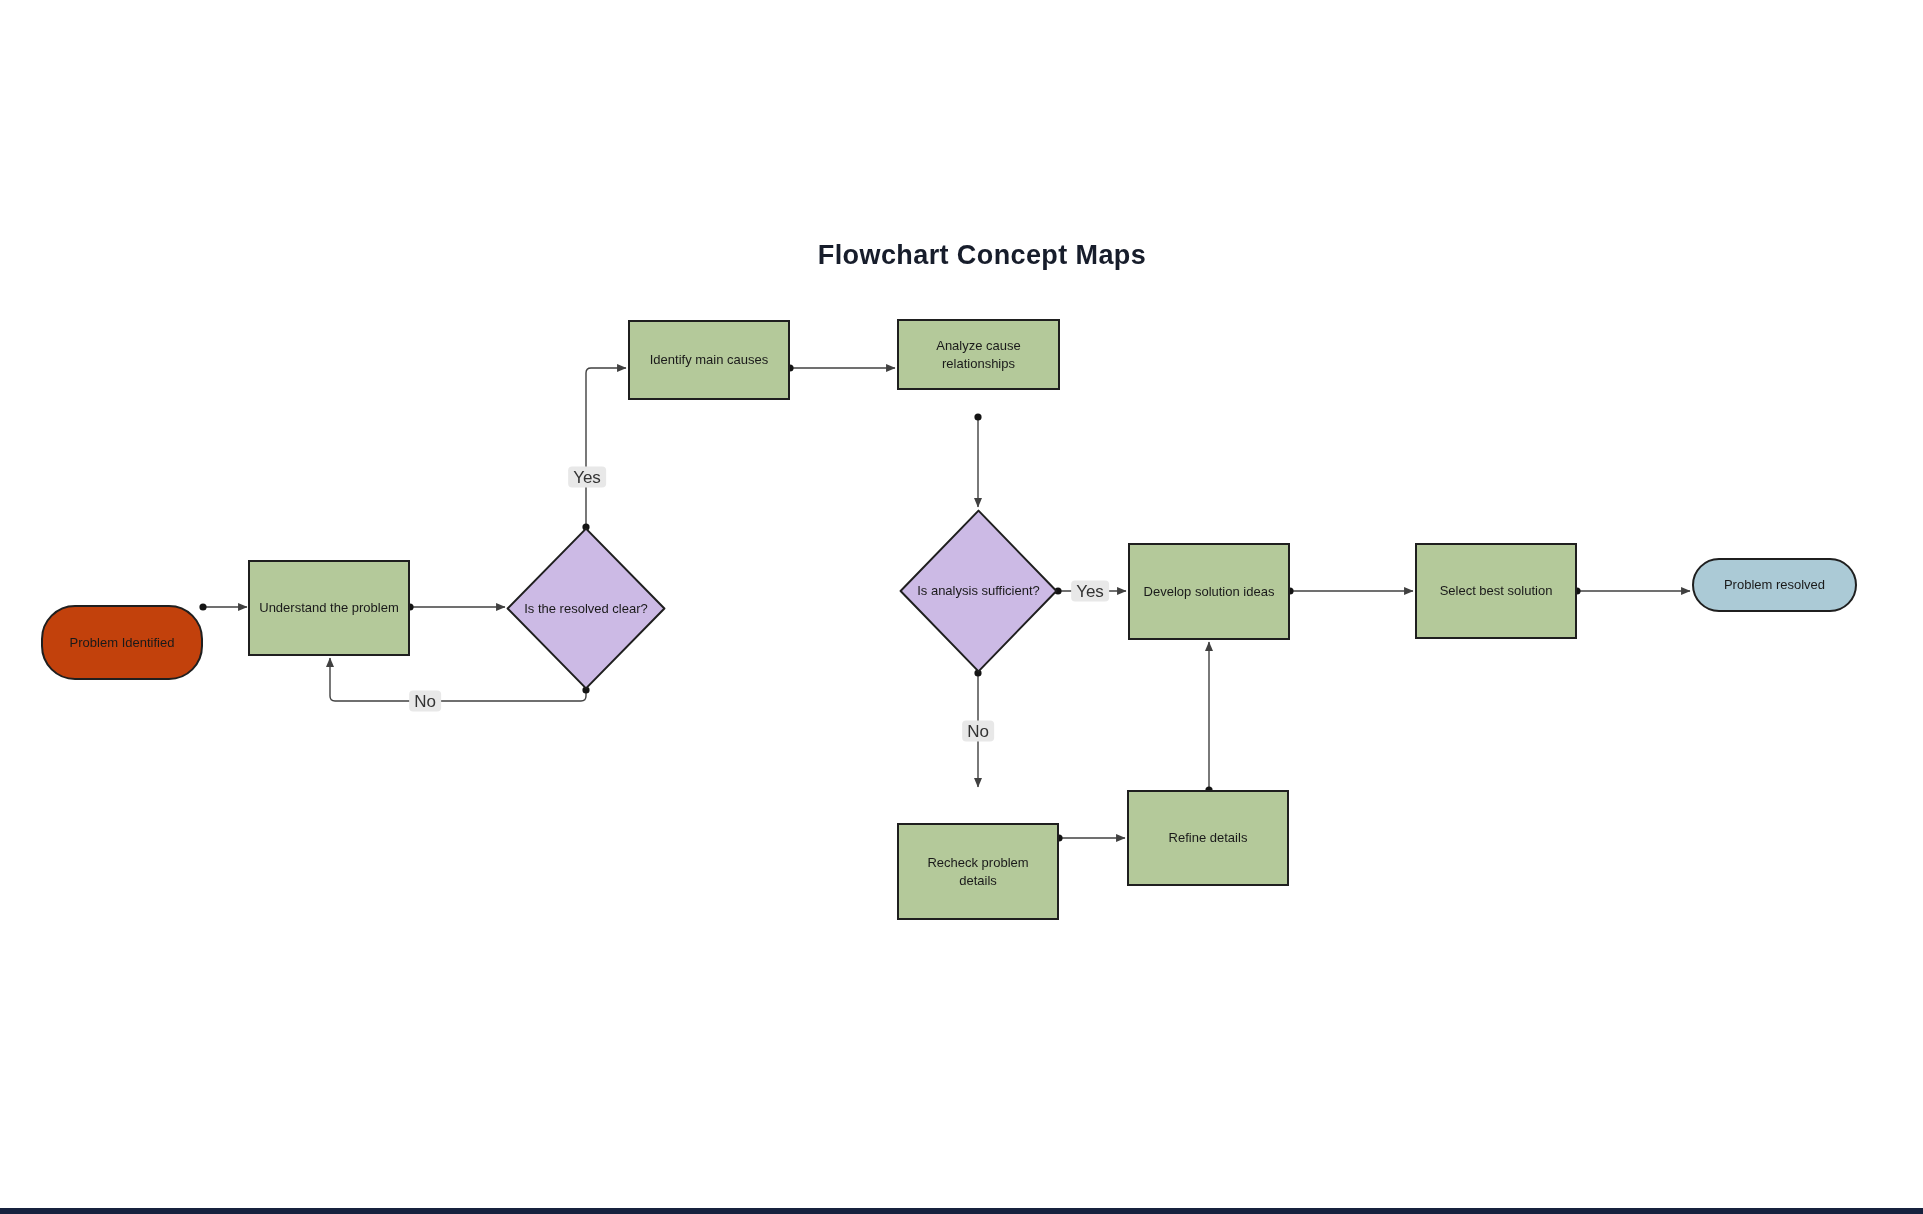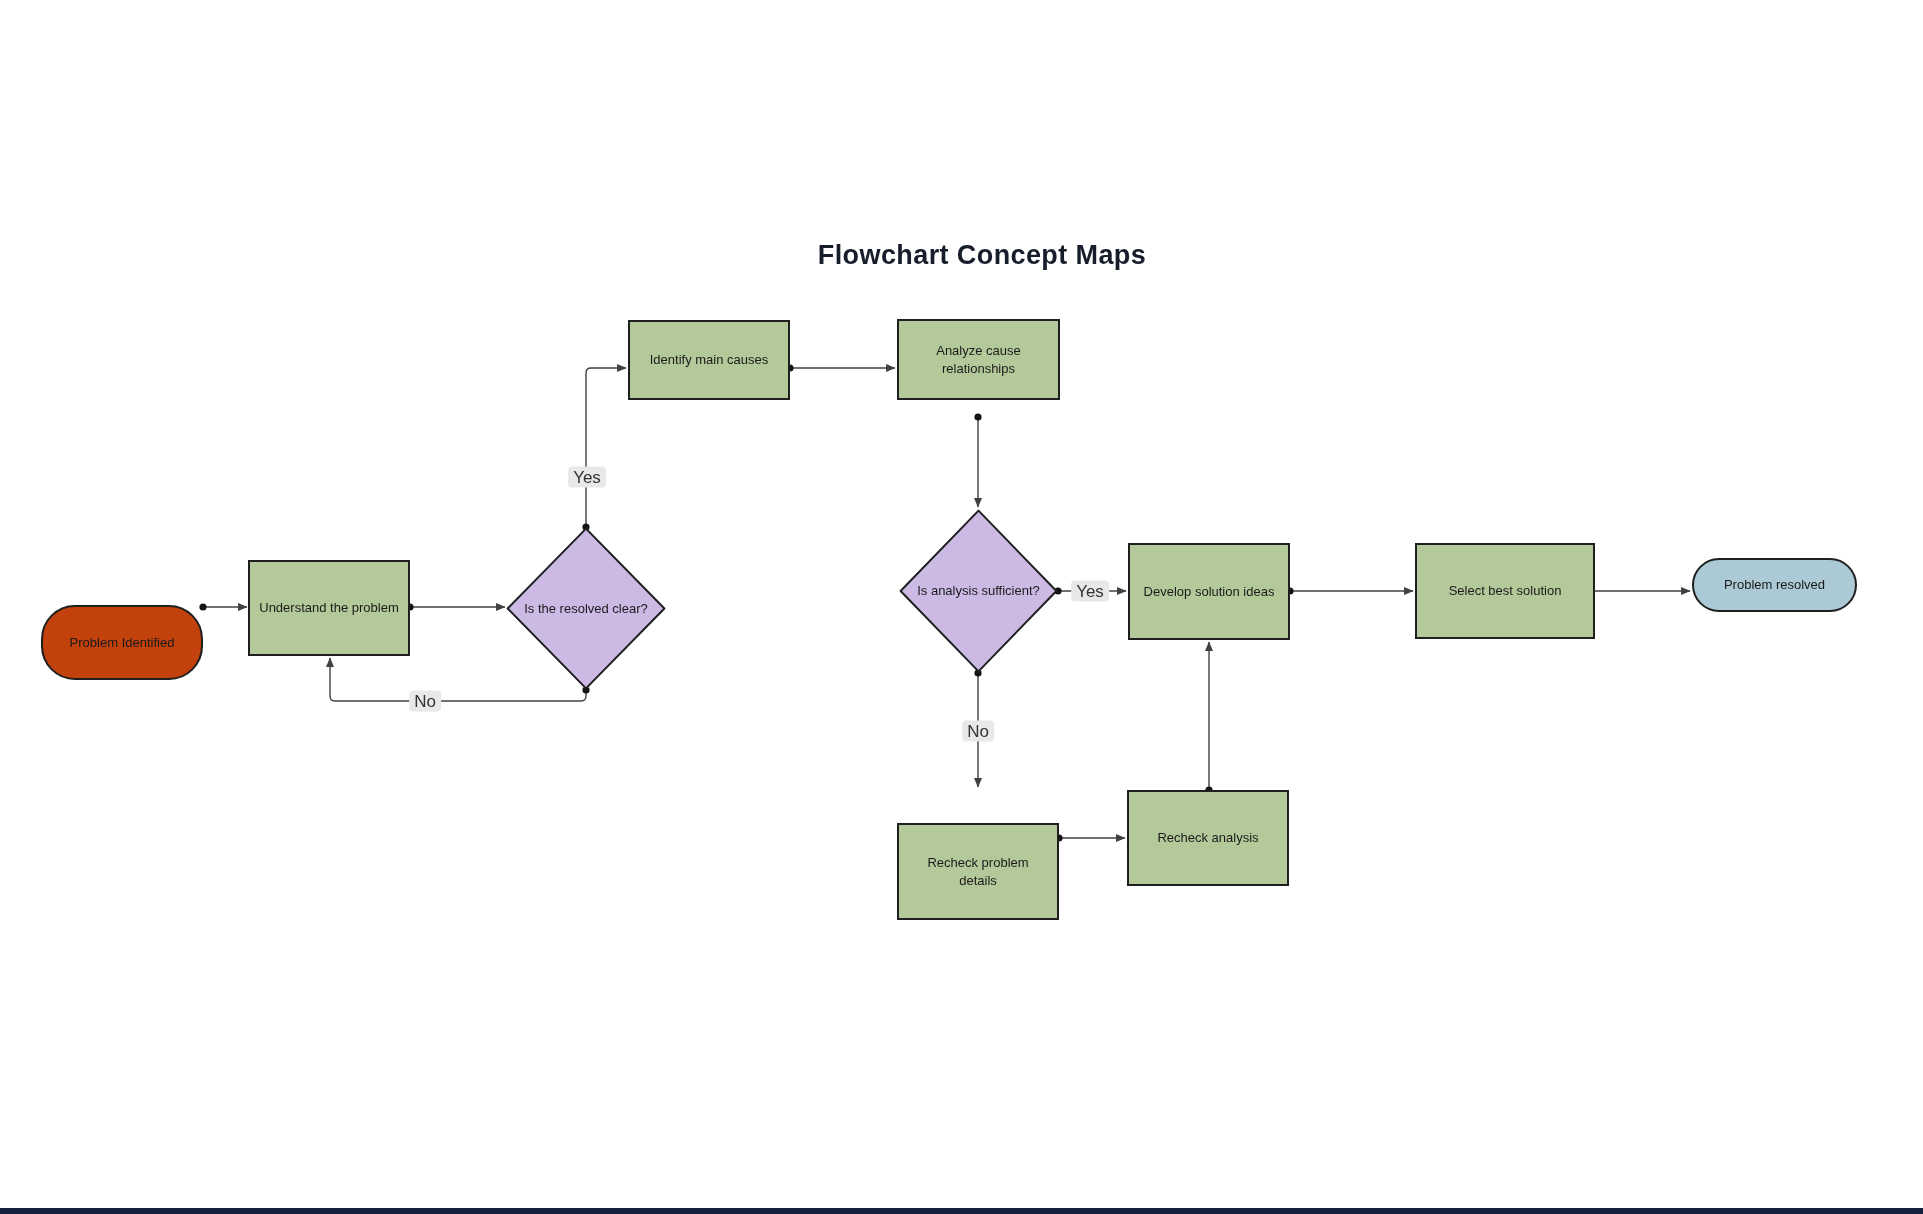--- a/index.html
+++ b/index.html
@@ -78,39 +78,39 @@
       </div>
       <div class="node diamond" style="left: 506px; top: 527px; width: 160px; height: 163px;">
         <svg viewBox="0 0 100 100" preserveAspectRatio="none">
           <polygon points="50,1 99,50 50,99 1,50" fill="#ccbae5" stroke="#1f1f1f" stroke-width="2" stroke-linejoin="round" vector-effect="non-scaling-stroke"></polygon>
         </svg>
         <span class="node-label">Is the resolved clear?</span>
       </div>
       <div class="node rect" style="left: 628px; top: 320px; width: 162px; height: 80px; background: rgb(180, 201, 154); border-color: rgb(31, 31, 31);">
         <span class="node-label">Identify main causes</span>
       </div>
-      <div class="node rect" style="left: 897px; top: 319px; width: 163px; height: 81px; background: rgb(180, 201, 154); border-color: rgb(31, 31, 31);">
+      <div class="node rect" style="left: 897px; top: 319px; width: 163px; height: 71px; background: rgb(180, 201, 154); border-color: rgb(31, 31, 31);">
         <span class="node-label">Analyze cause relationships</span>
       </div>
       <div class="node diamond" style="left: 899px; top: 509px; width: 159px; height: 164px;">
         <svg viewBox="0 0 100 100" preserveAspectRatio="none">
           <polygon points="50,1 99,50 50,99 1,50" fill="#ccbae5" stroke="#1f1f1f" stroke-width="2" stroke-linejoin="round" vector-effect="non-scaling-stroke"></polygon>
         </svg>
         <span class="node-label">Is analysis sufficient?</span>
       </div>
       <div class="node rect" style="left: 1128px; top: 543px; width: 162px; height: 97px; background: rgb(180, 201, 154); border-color: rgb(31, 31, 31);">
         <span class="node-label">Develop solution ideas</span>
       </div>
-      <div class="node rect" style="left: 1415px; top: 543px; width: 180px; height: 96px; background: rgb(180, 201, 154); border-color: rgb(31, 31, 31);">
+      <div class="node rect" style="left: 1415px; top: 543px; width: 162px; height: 96px; background: rgb(180, 201, 154); border-color: rgb(31, 31, 31);">
         <span class="node-label">Select best solution</span>
       </div>
       <div class="node stadium" style="left: 1692px; top: 558px; width: 165px; height: 54px; background: rgb(171, 202, 214); border-color: rgb(31, 31, 31);">
         <span class="node-label">Problem resolved</span>
       </div>
       <div class="node rect" style="left: 897px; top: 823px; width: 162px; height: 97px; background: rgb(180, 201, 154); border-color: rgb(31, 31, 31);">
         <span class="node-label">Recheck problem details</span>
       </div>
       <div class="node rect" style="left: 1127px; top: 790px; width: 162px; height: 96px; background: rgb(180, 201, 154); border-color: rgb(31, 31, 31);">
-        <span class="node-label">Recheck analysis</span>
+        <span class="node-label">Refine details</span>
       </div>
     </div>
   <div class="bottom-bar"></div>
 </div>
 
 </body></html>

